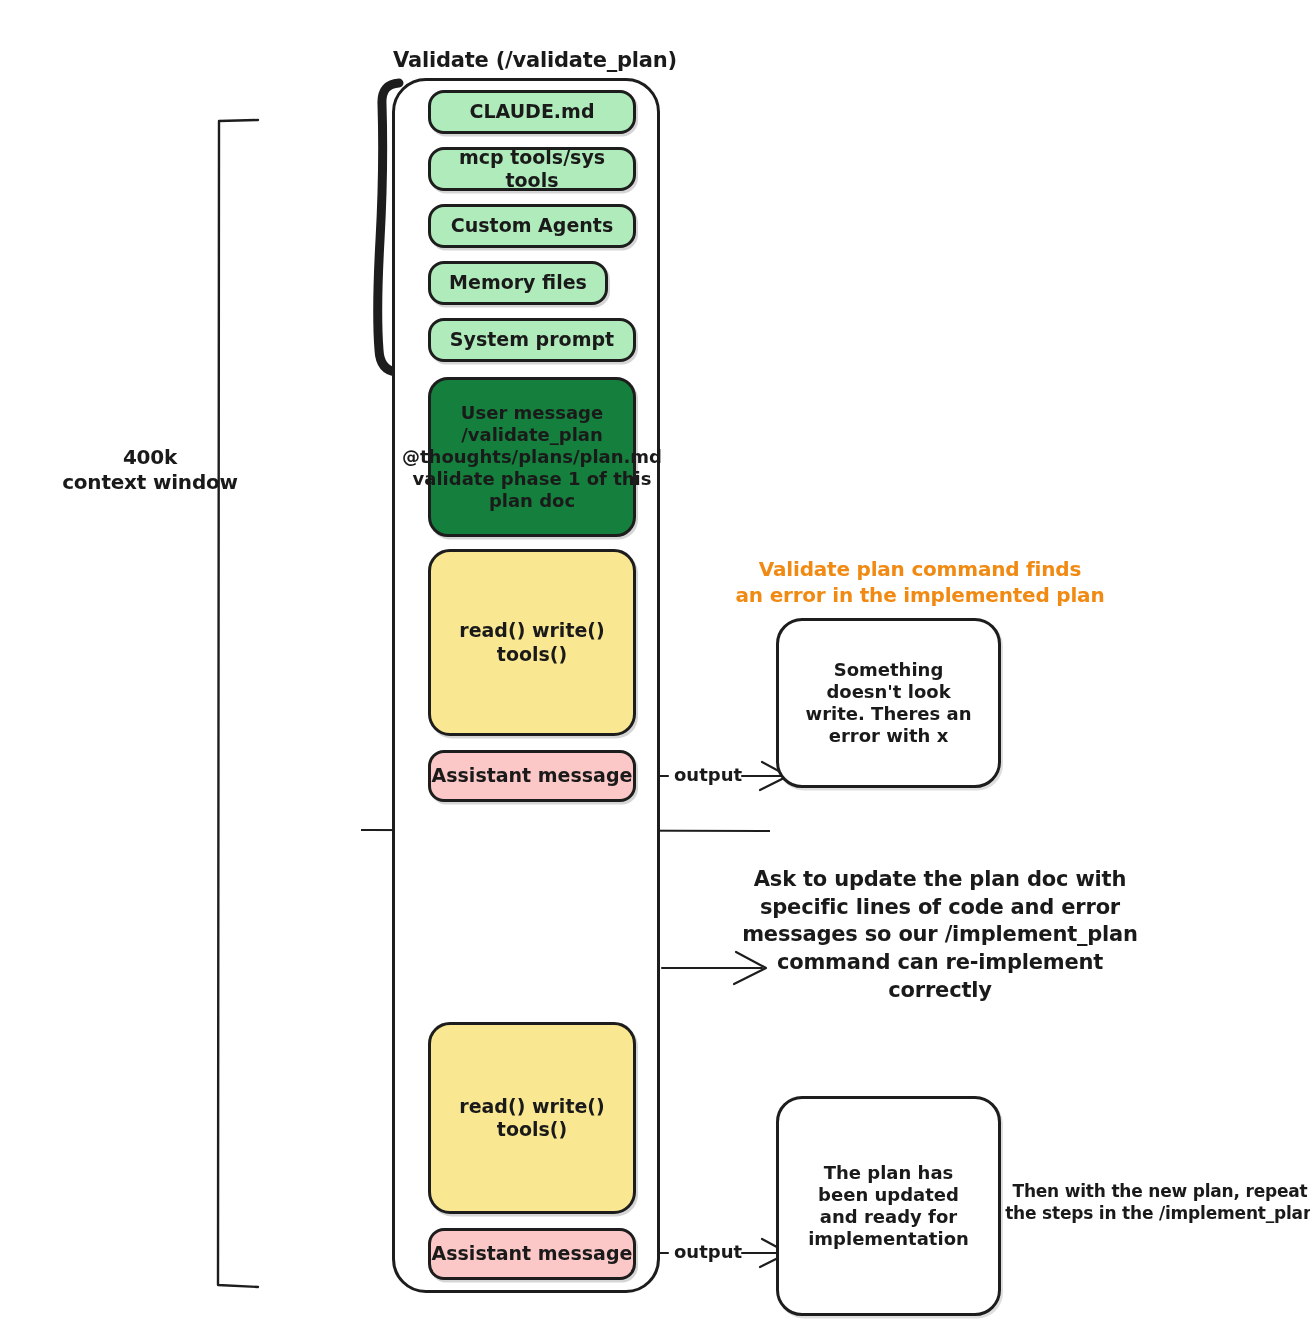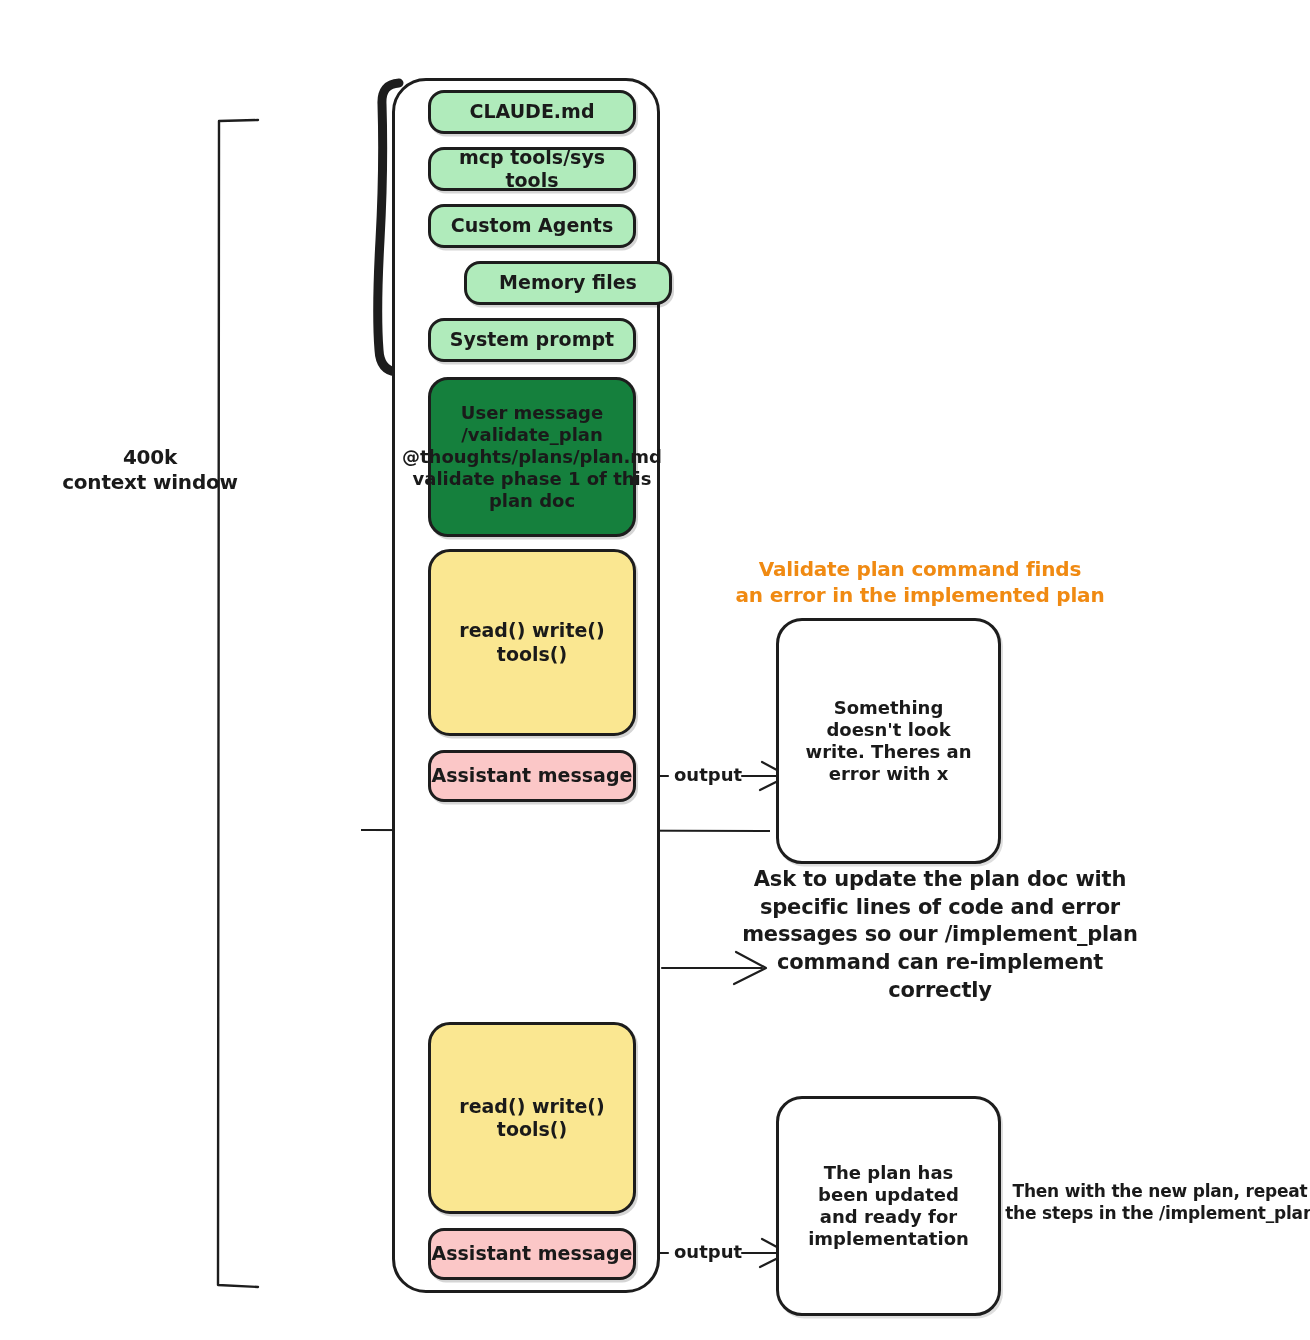--- a/index.html
+++ b/index.html
@@ -103,53 +103,54 @@
       <path d="M742 1253 L786 1253"></path>
       <path d="M762 1239 L788 1253 L760 1267"></path>
     </g>
 
     <g fill="none" stroke="#1d1d1d" stroke-width="2.2" stroke-linecap="round" stroke-linejoin="round">
       <path d="M662 968 L762 968"></path>
       <path d="M736 952 L766 968 L734 984"></path>
     </g>
   </svg>
 
+  <div class="txt center" id="diagram-title">Validate (/validate_plan)</div>
 
   <div class="txt" id="label-context-window">400k
 context window</div>
 
 
   <div id="context-container"></div>
 
   <div class="block green" style="left:428px;top:90px;width:208px;height:44px;">CLAUDE.md</div>
 
   <div class="block green" style="left:428px;top:147px;width:208px;height:44px;">mcp tools/sys tools</div>
 
   <div class="block green" style="left:428px;top:204px;width:208px;height:44px;">Custom Agents</div>
 
-  <div class="block green" style="left:428px;top:261px;width:208px;height:44px;margin-left:36px;">Memory files</div>
+  <div class="block green" style="left:428px;top:261px;width:180px;height:44px;">Memory files</div>
 
   <div class="block green" style="left:428px;top:318px;width:208px;height:44px;">System prompt</div>
 
   <div class="block blue" style="left:428px;top:377px;width:208px;height:160px;padding:0 10px;">User message
 /validate_plan
 @thoughts/plans/plan.md validate phase 1 of this plan doc</div>
 
   <div class="block yellow" style="left:428px;top:549px;width:208px;height:187px;">read()
 write()
 tools()</div>
 
   <div class="block pink" style="left:428px;top:750px;width:208px;height:52px;">Assistant message</div>
 
   <div class="arrow-label" id="output-label-1">output</div>
 
   <div class="txt center" id="annot-validate-finds" style="color:#F08A12;">Validate plan command finds
 an error in the implemented plan</div>
 
-  <div class="block callout" style="left:776px;top:618px;width:225px;height:246px;padding:0 18px;">Something doesn't look write. Theres an error with x</div>
+  <div class="block callout" style="left:776px;top:618px;width:225px;height:170px;padding:0 18px;">Something doesn't look write. Theres an error with x</div>
 
 
   <div class="block yellow" style="left:428px;top:1022px;width:208px;height:192px;">read()
 write()
 tools()</div>
 
   <div class="block pink" style="left:428px;top:1228px;width:208px;height:52px;">Assistant message</div>
 
   <div class="arrow-label" id="output-label-2">output</div>
 

